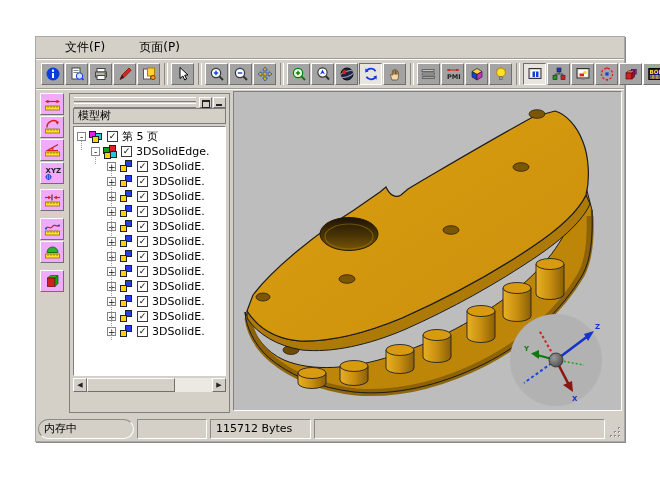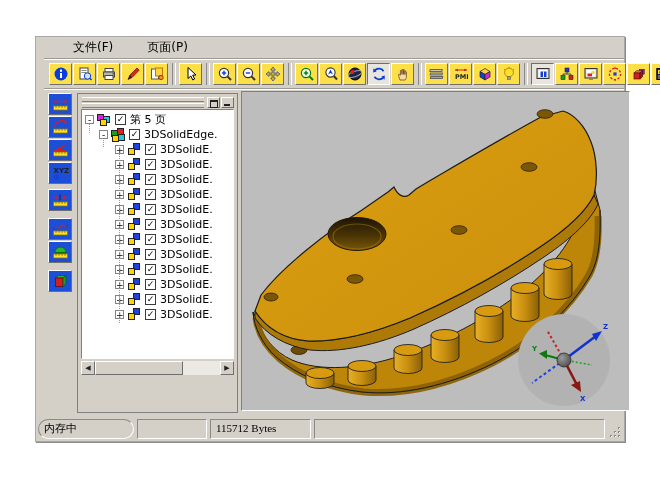--- a/index.html
+++ b/index.html
@@ -1,30 +1,30 @@
 <!DOCTYPE html>
 <html><head>
 <meta charset="utf-8">
 <style>
   html,body{margin:0;padding:0;}
   body{width:660px;height:477px;background:#ffffff;font-family:"DejaVu Sans","Liberation Sans",sans-serif;overflow:hidden;position:relative;}
-  .app{position:absolute;left:35px;top:36px;width:590px;height:406px;background:#d4d0c8;border:1px solid #a8a8a8;box-shadow:1px 1px 0 #8a8a8a;box-sizing:border-box;padding-left:8px;}
+  .app{position:absolute;left:35px;top:36px;width:590px;height:406px;background:#d4d0c8;border:1px solid #a8a8a8;box-shadow:1px 1px 0 #8a8a8a;box-sizing:border-box;}
   
   .menubar{height:21px;display:flex;align-items:center;padding-left:24px;gap:24px;font-size:12px;color:#000;border-bottom:1px solid #9c9a94;box-shadow:0 1px 0 #ffffff;}
   .menu-item{padding:1px 5px;cursor:default;}
   
   .toolbar{height:29px;display:flex;align-items:center;padding-left:5px;border-bottom:1px solid #9c9a94;box-shadow:0 1px 0 #ffffff;}
-  .tb-btn{width:23px;height:22px;background:#fde047;border:1px solid;border-color:#ffffff #6f6f6f #6f6f6f #ffffff;display:flex;align-items:center;justify-content:center;margin-right:1px;box-sizing:border-box;flex:none;}
+  .tb-btn{width:23px;height:22px;background:#a3a3a3;border:1px solid;border-color:#ffffff #6f6f6f #6f6f6f #ffffff;display:flex;align-items:center;justify-content:center;margin-right:1px;box-sizing:border-box;flex:none;}
   .tb-btn.pressed{border-color:#6f6f6f #ffffff #ffffff #6f6f6f;background:#e8e5df;}
   .tb-sep{width:2px;height:22px;margin:0 3px;border-left:1px solid #8a8a8a;border-right:1px solid #ffffff;flex:none;}
   .tb-btn svg{display:block;}
   
   .client{position:relative;height:331px;}
   .side-toolbar{position:absolute;left:4px;top:4px;width:26px;display:flex;flex-direction:column;}
-  .side-btn{width:24px;height:22px;background:#1d4ed8;border:1px solid;border-color:#ffffff #6f6f6f #6f6f6f #ffffff;display:flex;align-items:center;justify-content:center;margin-bottom:1px;box-sizing:border-box;}
+  .side-btn{width:24px;height:22px;background:#f0abfc;border:1px solid;border-color:#ffffff #6f6f6f #6f6f6f #ffffff;display:flex;align-items:center;justify-content:center;margin-bottom:1px;box-sizing:border-box;}
   .gap4{height:4px;} .gap6{height:6px;}
   
   .panel{position:absolute;left:33px;top:4px;width:161px;height:320px;border:1px solid #808080;background:#d4d0c8;box-sizing:border-box;padding:2px 3px;}
   .gripper{position:relative;height:10px;margin-bottom:1px;}
   .ridge{height:3px;border-top:1px solid #ffffff;border-bottom:1px solid #808080;margin:1px 30px 0 1px;}
   .panel-btns{position:absolute;right:0;top:0;display:flex;gap:1px;}
   .mini-btn{width:13px;height:11px;background:#d4d0c8;border:1px solid;border-color:#ffffff #6f6f6f #6f6f6f #ffffff;box-sizing:border-box;position:relative;}
   .mini-btn .sq{position:absolute;left:2px;top:2px;width:6px;height:5px;border:1px solid #222;border-top-width:2px;}
   .mini-btn .bar{position:absolute;left:2px;bottom:1px;width:6px;height:2px;background:#222;}
   .panel-title{height:16px;border:1px solid #7c7c7c;background:#d4d0c8;font-size:11px;line-height:14px;padding:0 4px;color:#000;box-sizing:border-box;}
@@ -44,21 +44,21 @@
   .tabs{display:flex;margin-top:1px;height:20px;align-items:flex-start;}
   .tab{display:flex;align-items:center;gap:3px;padding:1px 6px 2px 4px;font-size:11px;background:#d4d0c8;border:1px solid #7c7c7c;border-top:1px solid #d4d0c8;border-radius:0 0 2px 2px;height:18px;box-sizing:border-box;}
   .tab.inactive{height:17px;border-top:1px solid #7c7c7c;margin-left:2px;}
   .tab-ic{width:14px;height:12px;position:relative;}
   .tab-ic i{position:absolute;width:6px;height:6px;border:1px solid #222;box-sizing:border-box;}
   
   .viewport{position:absolute;left:197px;top:2px;width:389px;height:320px;background:#bdbdbd;border:1px solid;border-color:#808080 #ffffff #ffffff #808080;box-sizing:border-box;overflow:hidden;}
   
   .statusbar{position:absolute;left:2px;right:2px;bottom:2px;height:20px;display:flex;gap:3px;align-items:stretch;}
   .cell{border:1px solid;border-color:#8a8a8a #ffffff #ffffff #8a8a8a;background:#d4d0c8;font-size:11px;line-height:17px;padding:0 5px;box-sizing:border-box;color:#000;}
-  .c1{width:96px;border-radius:10px;} .c2{width:70px;} .c3{width:101px;font-family:Liberation Serif, serif;} .c4{flex:1;}
+  .c1{width:96px;border-radius:10px;} .c2{width:70px;} .c3{width:101px;} .c4{flex:1;}
   .grip{width:14px;display:flex;align-items:flex-end;justify-content:flex-end;}
 </style>
 </head>
 <body>
 
 <div class="app">
 
   <div class="menubar">
     <span class="menu-item">文件(F)</span>
     <span class="menu-item">页面(P)</span>
@@ -333,20 +333,21 @@
           <div class="ridge"></div>
         <div class="panel-btns">
           <div class="mini-btn">
               <span class="sq"></span>
             </div>
           <div class="mini-btn">
               <span class="bar"></span>
             </div>
         </div>
       </div>
+      <div class="panel-title">模型树</div>
 
       <div class="tree-box">
         <div class="vline" style="left:7px;top:14px;height:10px;"></div>
         <div class="vline" style="left:21px;top:30px;height:8px;"></div>
         <div class="vline" style="left:37px;top:44px;height:170px;"></div>
 
         <div class="tree-row">
           <span class="expander">-</span>
           <span class="cube-icon">
               <i style="left:0;top:1px;background:#e020e0;"></i>

